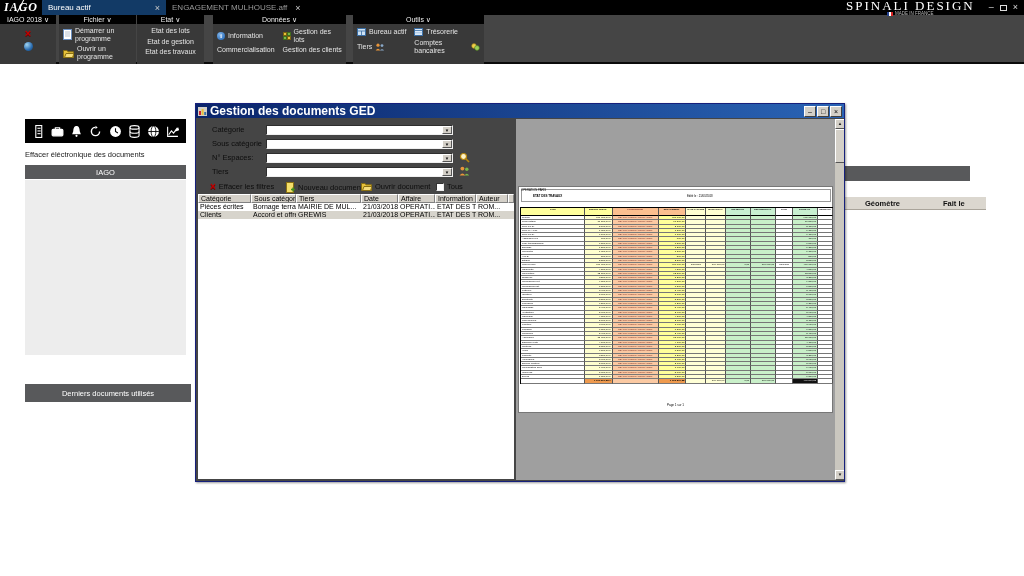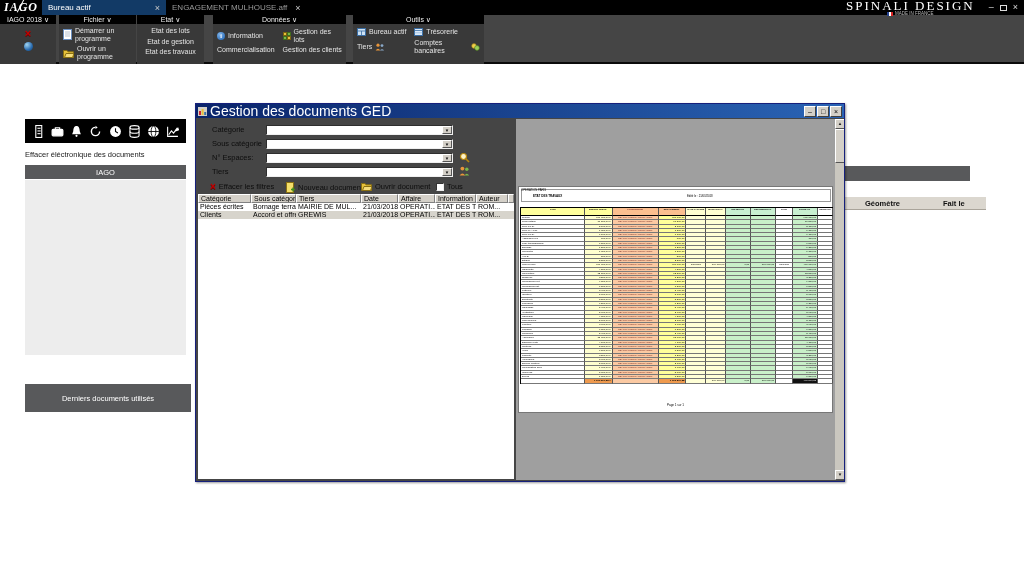--- a/index.html
+++ b/index.html
@@ -48,35 +48,35 @@
     background:radial-gradient(circle at 35% 30%,#7fb3e8,#1a5fb0)}
 
   
   .ltoolbar{position:absolute;left:25px;top:119px;width:161px;height:24px;background:#000;
     display:flex;align-items:center;justify-content:space-around;padding:0 4px}
   .side-label{position:absolute;left:25px;top:150px;font-size:7.5px;color:#222}
   .gray-bar{position:absolute;background:#58595b;color:#fff;font-size:7.5px;
     display:flex;align-items:center;justify-content:center}
   .iago-bar{left:25px;top:165px;width:161px;height:14px}
   .side-panel{position:absolute;left:25px;top:180px;width:161px;height:175px;background:#ededed}
-  .recent-bar{left:25px;top:384px;width:166px;height:28px}
+  .recent-bar{left:25px;top:384px;width:166px;height:18px}
 
   
   .bg-darkbar{position:absolute;left:490px;top:166px;width:480px;height:15px;background:#58595b;z-index:1}
   .bg-listhead{position:absolute;left:500px;top:197px;width:486px;height:13px;background:#dbd7cf;
     border-bottom:1px solid #a9a49a;z-index:1;font-size:7.5px;font-weight:bold;color:#111}
   .bg-listhead span{position:absolute;top:2px}
   .col-echeance{left:365px}.col-faitle{left:443px}
 
   
   .ged{position:absolute;left:195px;top:103px;width:650px;height:379px;z-index:20;
     border:1px solid #16207c;background:#454545;box-shadow:1px 1px 2px rgba(0,0,0,.4)}
   .ged-title{height:14px;background:linear-gradient(90deg,#0a246a,#2a64b5);display:flex;
     align-items:center;padding:0 2px;gap:3px}
-  .ged-title .t{color:#fff;font-size:14px;font-weight:normal}
+  .ged-title .t{color:#fff;font-size:12px;font-weight:bold}
   .tbtn{width:12px;height:11px;background:#d4d0c8;border:1px solid;border-color:#fff #404040 #404040 #fff;
     font-size:7px;line-height:9px;text-align:center;color:#000;margin-left:1px}
   .tbtns{margin-left:auto;display:flex}
   .ged-body{position:relative;width:100%;height:363px;background:#454545;overflow:hidden}
 
   .f-label{position:absolute;left:16px;font-size:7.5px;color:#0d0d0d;line-height:10px}
   .combo{position:absolute;left:70px;width:187px;height:10px;background:#fff;
     border:1px solid;border-color:#2e2e2e #f0f0f0 #f0f0f0 #2e2e2e;display:flex}
   .combo .val{flex:1;font-size:7px}
   .combo .drop{width:10px;height:8px;background:#d4d0c8;border:1px solid;

